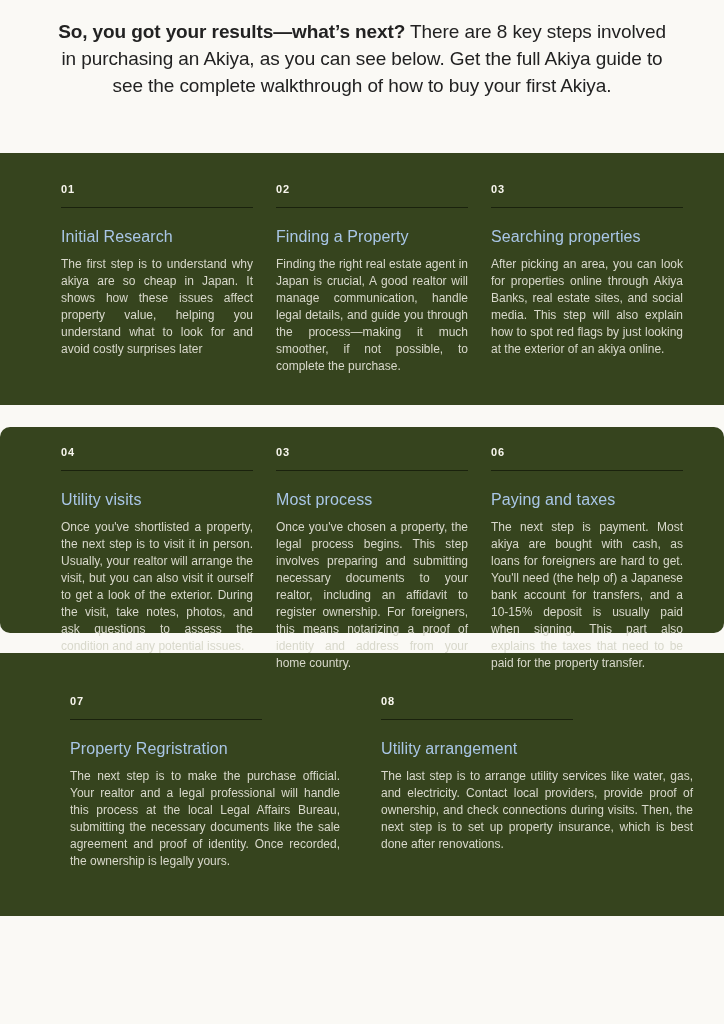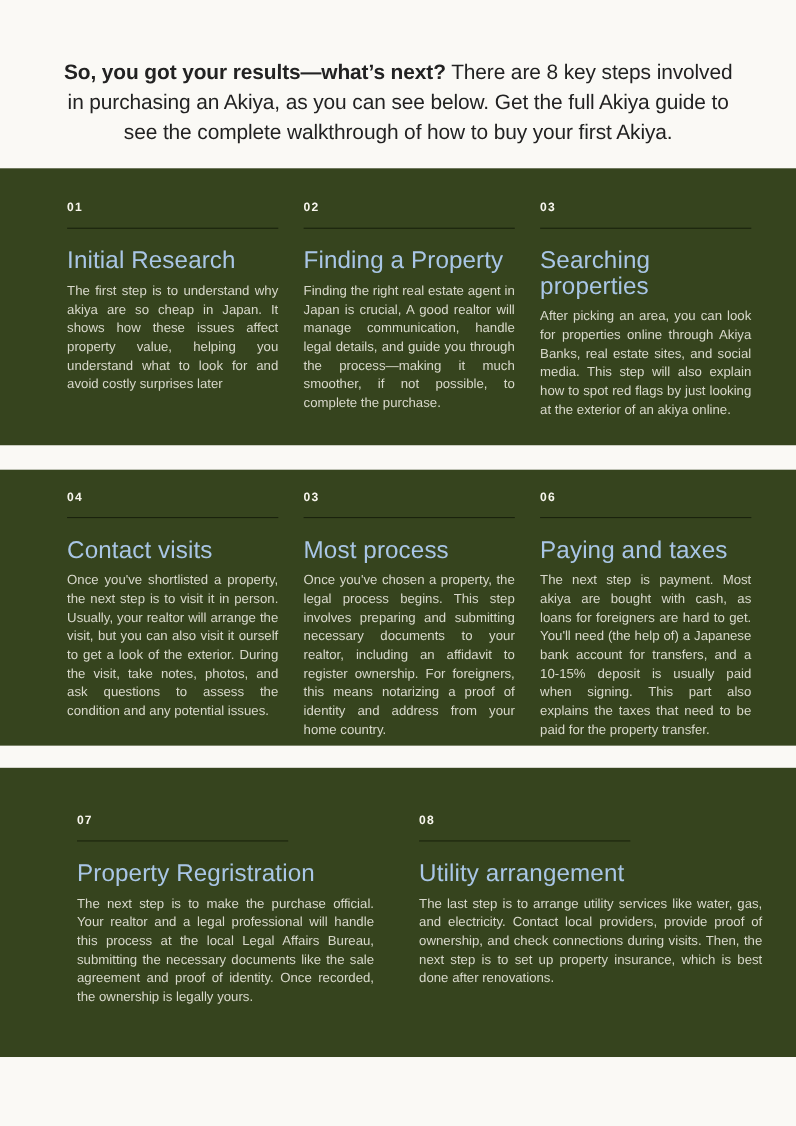--- a/index.html
+++ b/index.html
@@ -18,40 +18,40 @@
     height: 1024px;
     background: var(--bg);
     font-family: "Liberation Sans", sans-serif;
     overflow: hidden;
   }
   .page { width: 724px; height: 1024px; }
 
   
   .intro {
     height: 153px;
-    padding-top: 54px;
+    padding-top: 19px;
     text-align: center;
   }
   .intro p {
     margin: 0 auto;
     width: 612px;
     font-size: 19px;
     line-height: 1.42;
     color: var(--heading);
     letter-spacing: -0.1px;
   }
   .intro strong { font-weight: 700; }
 
   
   .band {
     background: var(--green);
     display: flex;
   }
   .band-1 { height: 252px; padding: 30px 0 0 61px; gap: 23px; }
-  .band-2 { height: 251px; padding: 19px 7px 0 61px; gap: 23px; }
+  .band-2 { height: 206px; padding: 19px 7px 0 61px; gap: 23px; border-radius: 10px; }
   .band-3 { height: 263px; padding: 42px 0 0 70px; gap: 41px; }
   .gap-1 { height: 22px; background: var(--bg); }
   .gap-2 { height: 20px; background: var(--bg); }
 
   .card { width: 192px; }
   .band-3 .card-w1 { width: 270px; }
   .band-3 .card-w2 { width: 312px; }
 
   .num {
     color: var(--num);
@@ -62,21 +62,21 @@
   }
   .rule {
     width: 192px;
     height: 0;
     border: none;
     border-top: 1.5px solid var(--rule);
     margin: 11px 0 0 0;
   }
   .title {
     color: var(--blue);
-    font-size: 22px;
+    font-size: 16px;
     font-weight: 400;
     line-height: 23px;
     margin: 17px 0 0 0;
     letter-spacing: 0.1px;
   }
   .desc {
     color: var(--bodytext);
     font-size: 12px;
     line-height: 17px;
     text-align: justify;
@@ -114,21 +114,21 @@
       <p class="desc">After picking an area, you can look for properties online through Akiya Banks, real estate sites, and social media. This step will also explain how to spot red flags by just looking at the exterior of an akiya online.</p>
     </div>
   </section>
 
   <div class="gap-1"></div>
 
   <section class="band band-2">
     <div class="card">
       <div class="num">04</div>
       <hr class="rule">
-      <h2 class="title">Contact visits</h2>
+      <h2 class="title">Utility visits</h2>
       <p class="desc">Once you've shortlisted a property, the next step is to visit it in person. Usually, your realtor will arrange the visit, but you can also visit it ourself to get a look of the exterior. During the visit, take notes, photos, and ask questions to assess the condition and any potential issues.</p>
     </div>
     <div class="card">
       <div class="num">03</div>
       <hr class="rule">
       <h2 class="title">Most process</h2>
       <p class="desc">Once you've chosen a property, the legal process begins. This step involves preparing and submitting necessary documents to your realtor, including an affidavit to register ownership. For foreigners, this means notarizing a proof of identity and address from your home country.</p>
     </div>
     <div class="card">
       <div class="num">06</div>

